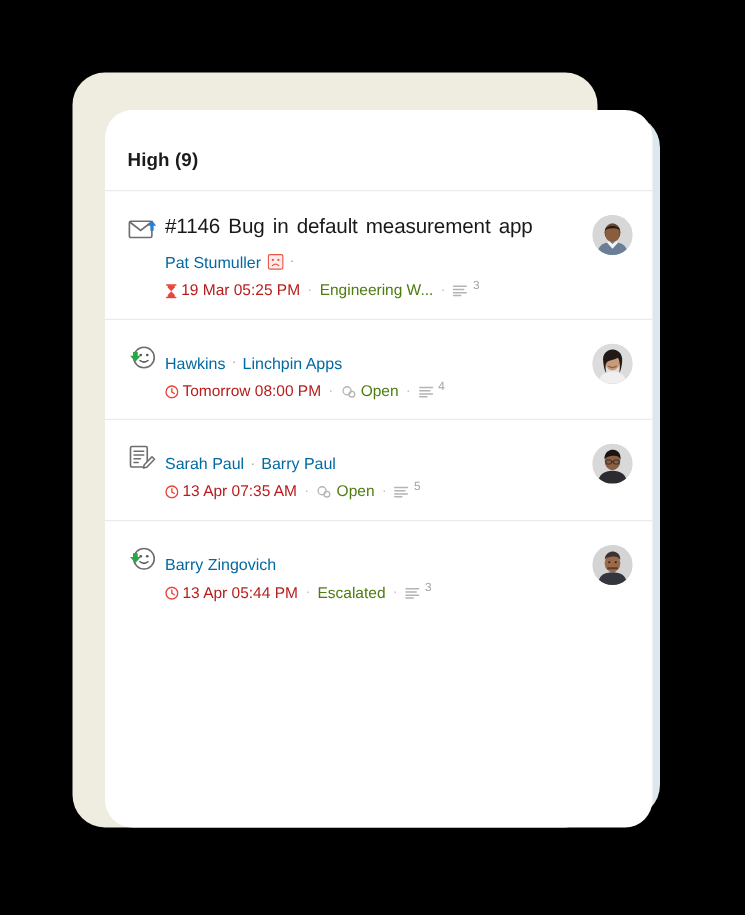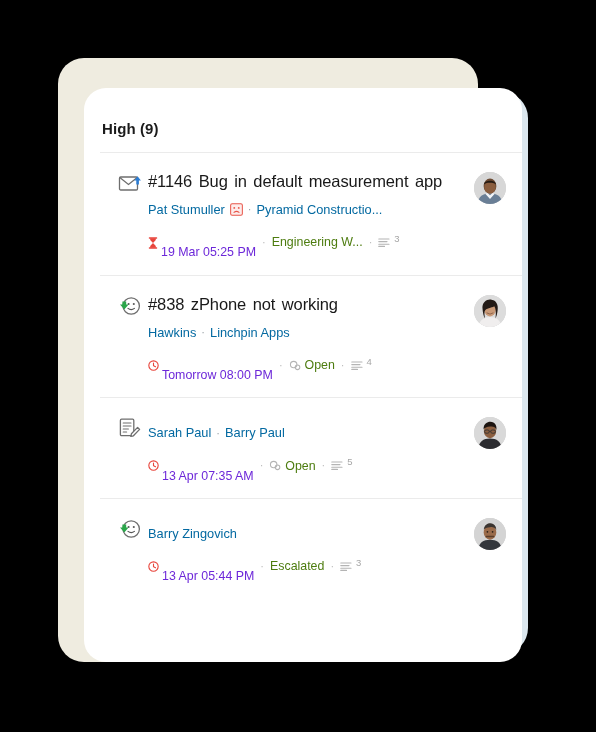--- a/index.html
+++ b/index.html
@@ -54,21 +54,21 @@
     padding: 32px 0 14px 18px;
   }
   .panel-title {
     font-size: 15px;
     font-weight: bold;
     color: #1b1b1b;
     letter-spacing: 0.1px;
   }
 
   
-  .ticket-list { padding: 0 0 0 16px; }
+  .ticket-list { padding: 0 0 0 0; }
 
   .ticket-row {
     display: flex;
     align-items: flex-start;
     padding: 17px 16px 16px 18px;
     border-top: 1px solid #ebebeb;
   }
 
   .type-icon {
     width: 30px;
@@ -119,21 +119,21 @@
     margin-top: 7px;
     font-size: 12.4px;
     color: #9b9b9b;
     display: flex;
     align-items: center;
     white-space: nowrap;
     line-height: 1;
   }
   .meta-item { display: inline-flex; align-items: center; }
   .meta-icon { margin-right: 3px; display: inline-flex; }
-  .meta-due { color: #6d28d9; margin-top: 20px; }
+  .meta-due { color: #b91c1c; }
   .meta-sep { color: #bcbcbc; margin: 0 6px; font-size: 11px; }
   .meta-text { color: #4d7c0f; }
 
   .thread-count {
     display: inline-flex;
     align-items: flex-start;
   }
   .thread-num {
     font-size: 9.5px;
     color: #a6a6a6;
@@ -187,21 +187,20 @@
             <span class="person">Pat Stumuller</span>
             <span class="mood-badge">
               <svg width="13" height="13" viewBox="0 0 14 14">
                 <rect x="0.7" y="0.7" width="12.6" height="12.6" rx="1.6" fill="#fdeceb" stroke="#e8564a" stroke-width="1.1"></rect>
                 <circle cx="4.6" cy="5.3" r="1" fill="#e8564a"></circle>
                 <circle cx="9.4" cy="5.3" r="1" fill="#e8564a"></circle>
                 <path d="M4.3 10.2 Q7 7.8 9.7 10.2" fill="none" stroke="#e8564a" stroke-width="1.1" stroke-linecap="round"></path>
               </svg>
             </span>
             <span class="sep-dot">·</span>
-            <span class="person">Pyramid Constructio...</span>
           </div>
           <div class="ticket-meta">
             <span class="meta-item">
               <span class="meta-icon">
                 <svg width="10" height="12" viewBox="0 0 10 12">
                   <path d="M1.4 1 H8.6 M1.4 11 H8.6" stroke="#e8453c" stroke-width="1.3" stroke-linecap="round"></path>
                   <path d="M2.2 1.2 L2.2 3 L5 6 L7.8 3 L7.8 1.2 Z" fill="#e8453c"></path>
                   <path d="M2.2 10.8 L2.2 9 L5 6 L7.8 9 L7.8 10.8 Z" fill="#e8453c"></path>
                 </svg>
               </span>
@@ -238,24 +237,20 @@
         <div class="type-icon">
           <svg width="24" height="24" viewBox="0 0 24 24">
             <circle cx="13.2" cy="12" r="8.2" fill="#fff" stroke="#6e6e6e" stroke-width="1.3"></circle>
             <circle cx="10.6" cy="10" r="1.05" fill="#555"></circle>
             <circle cx="15.8" cy="10" r="1.05" fill="#555"></circle>
             <path d="M10 14.4 Q13.2 17 16.4 14.4" fill="none" stroke="#555" stroke-width="1.2" stroke-linecap="round"></path>
             <path d="M8.2 7.6 L8.2 10.6 L10.6 10.6 L6.3 15.4 L2 10.6 L4.4 10.6 L4.4 7.6 Z" fill="#2aa64a"></path>
           </svg>
         </div>
         <div class="ticket-body">
-          <div class="ticket-title">
-            <span class="ticket-id">#838</span>
-            <span>zPhone not working</span>
-          </div>
           <div class="ticket-people">
             <span class="person">Hawkins</span>
             <span class="sep-dot">·</span>
             <span class="person">Linchpin Apps</span>
           </div>
           <div class="ticket-meta">
             <span class="meta-item">
               <span class="meta-icon">
                 <svg width="11" height="11" viewBox="0 0 12 12">
                   <circle cx="6" cy="6" r="5.1" fill="none" stroke="#e8453c" stroke-width="1.2"></circle>

